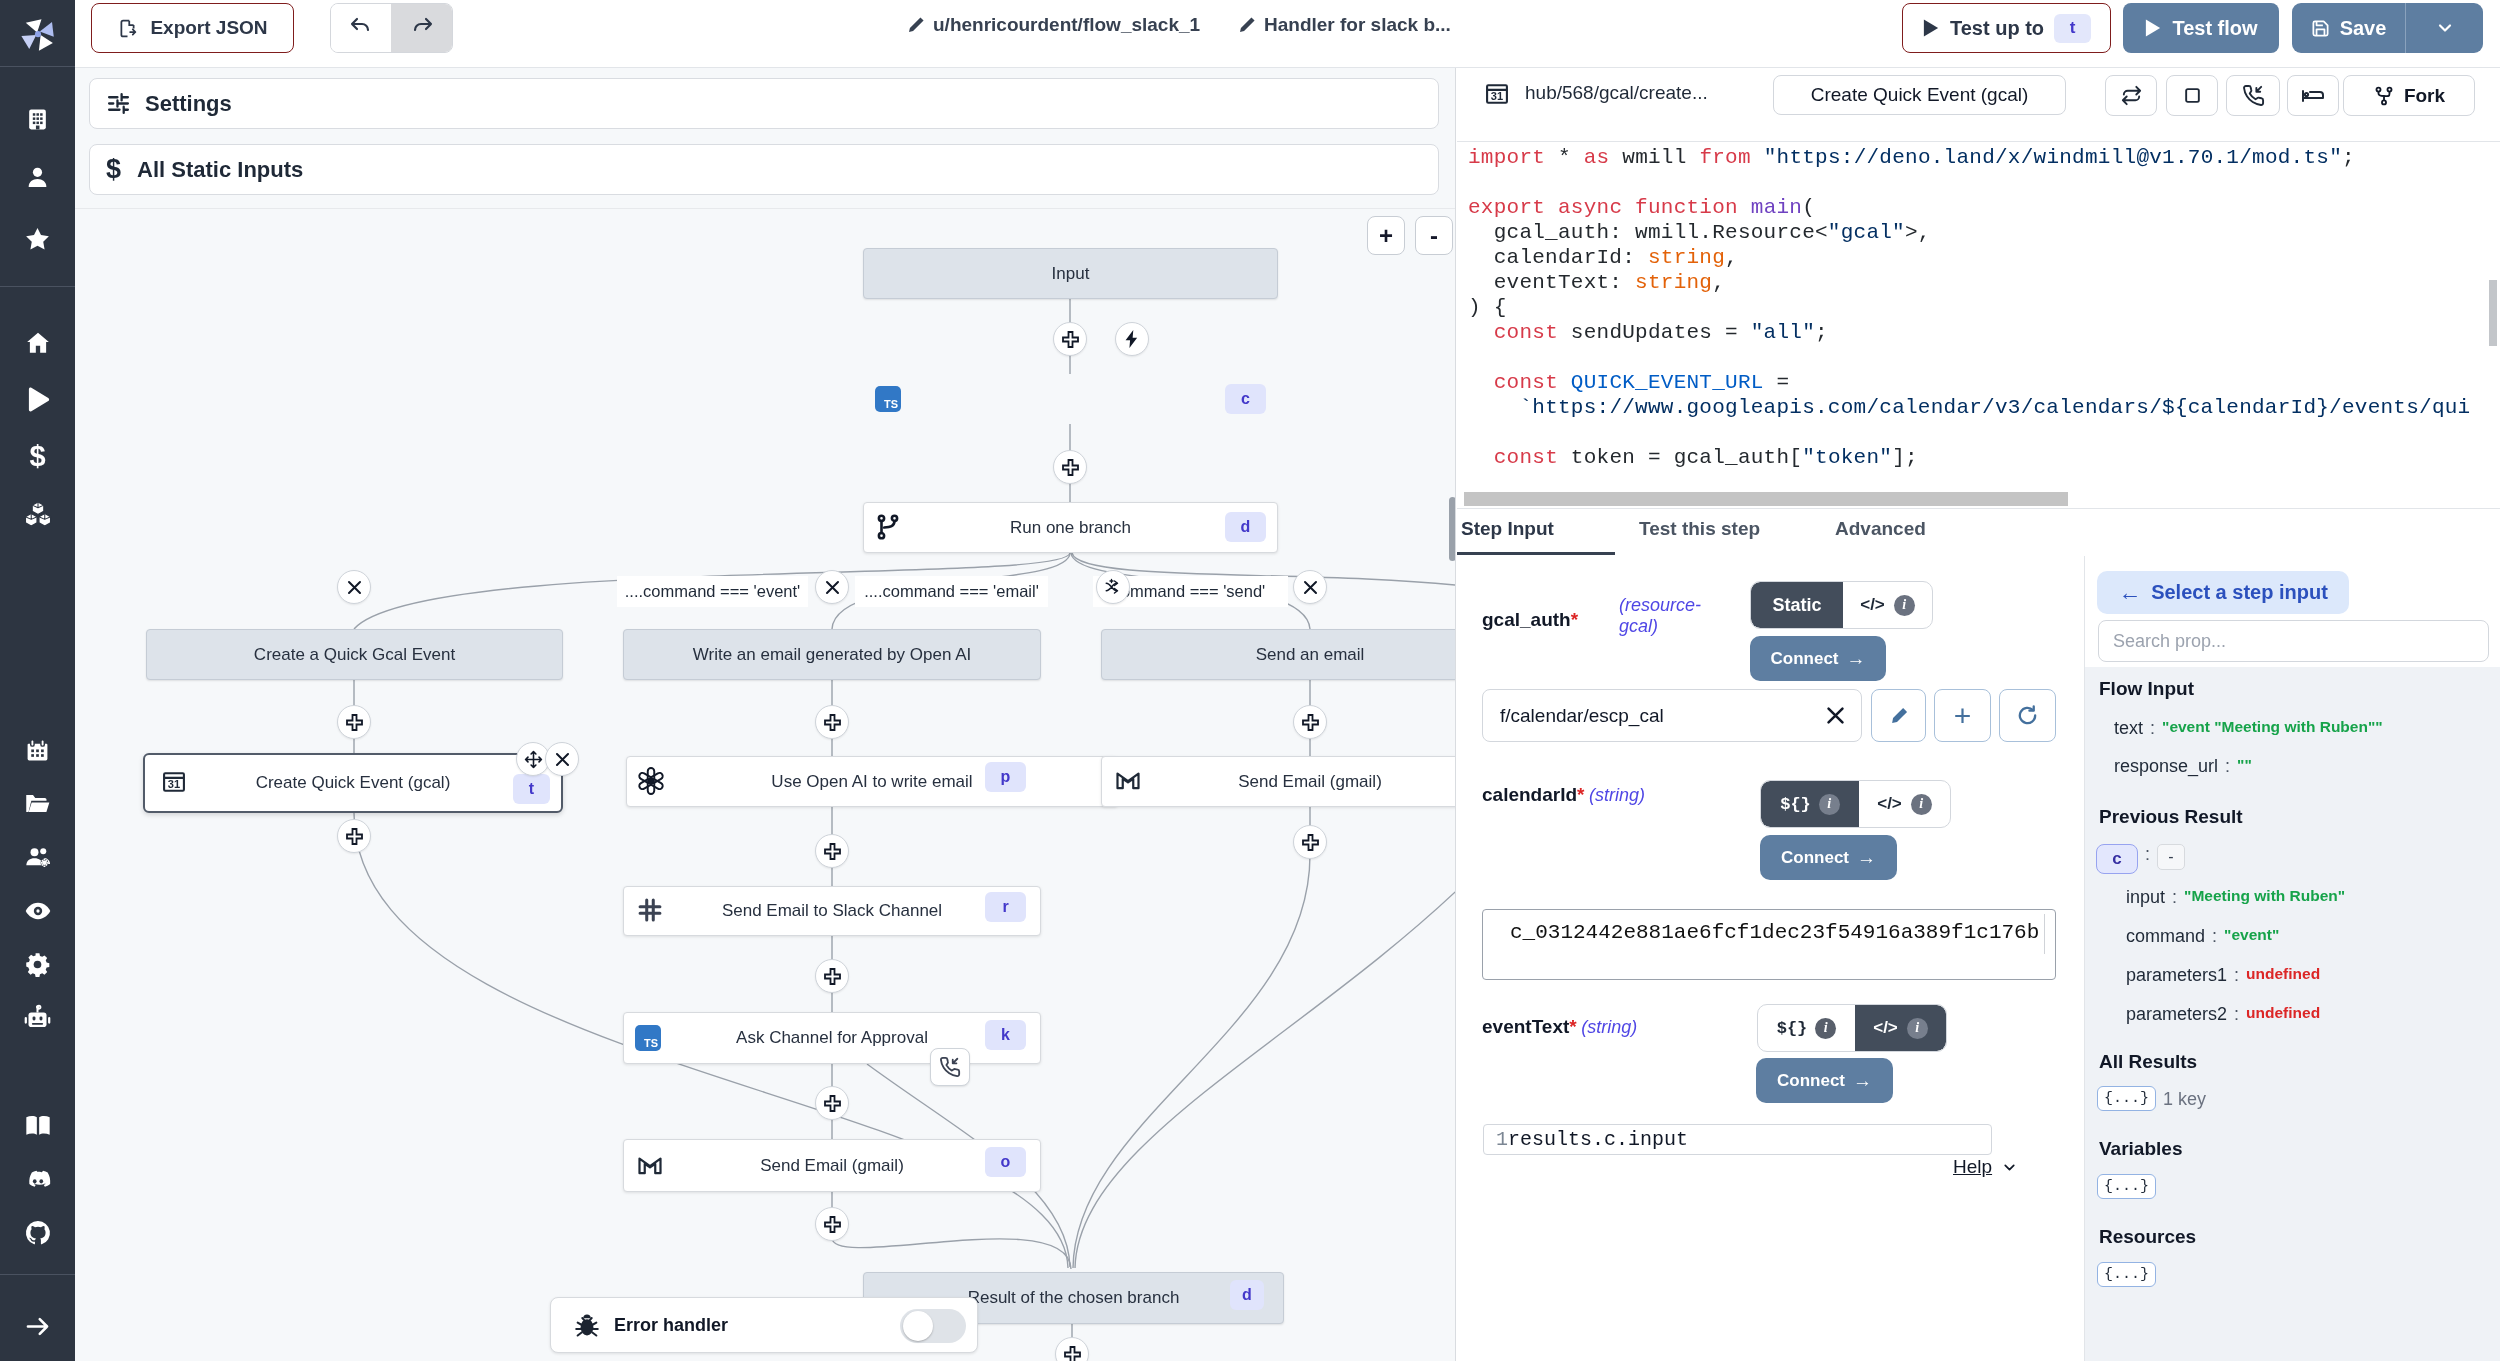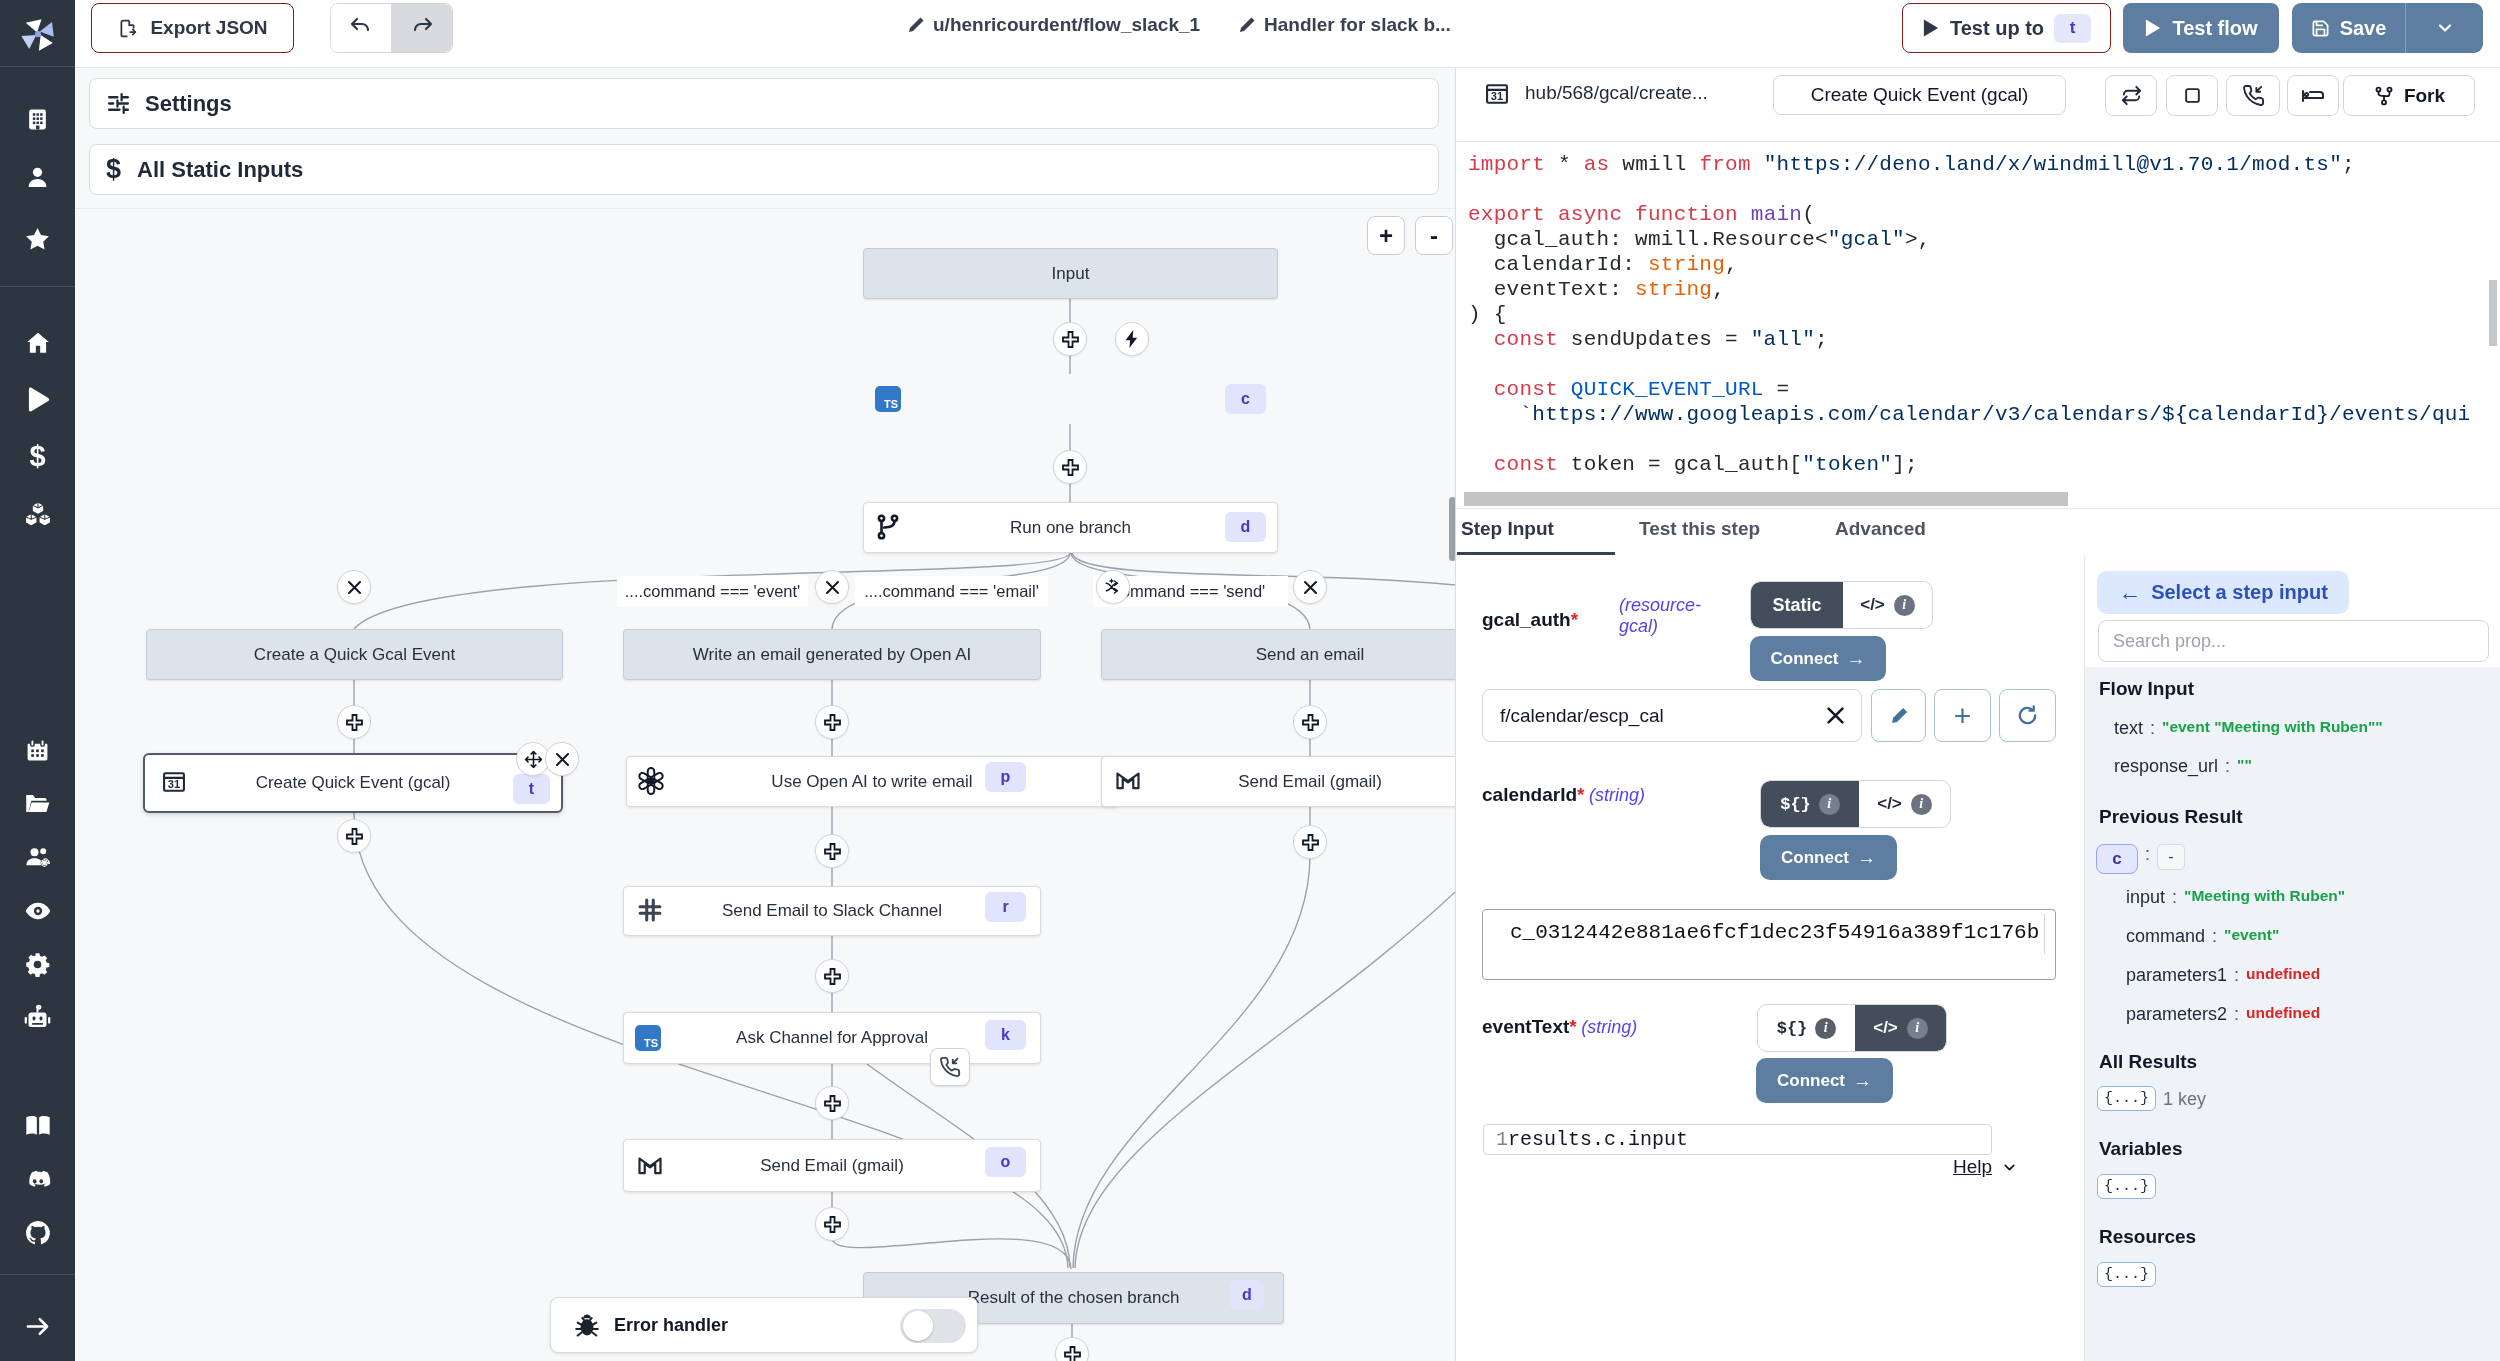--- a/index.html
+++ b/index.html
@@ -549,21 +549,21 @@
       <svg width="22" height="22" viewBox="0 0 24 24" fill="none" stroke="#111827" stroke-width="2">
           <circle cx="6" cy="5" r="2.2"></circle>
           <circle cx="18" cy="5" r="2.2"></circle>
           <circle cx="12" cy="19" r="2.2"></circle>
           <path d="M6 7.2v2C6 11 8 12 12 12s6 1 6-2.8v-2M12 12v4.8"></path>
         </svg>
       Fork
     </div>
   </div>
 
-  <pre class="mono abs" style="left:11px; top:84px; width:1030px; height:342px; overflow:hidden; font-size:21px; line-height:25px; letter-spacing:0.25px; color:#24292e;"><span class="ck">import</span> <span class="cp">*</span> <span class="ck">as</span> wmill <span class="ck">from</span> <span class="cs">"https://deno.land/x/windmill@v1.70.1/mod.ts"</span>;
+  <pre class="mono abs" style="left:11px; top:77px; width:1030px; height:342px; overflow:hidden; font-size:21px; line-height:25px; letter-spacing:0.25px; color:#24292e;"><span class="ck">import</span> <span class="cp">*</span> <span class="ck">as</span> wmill <span class="ck">from</span> <span class="cs">"https://deno.land/x/windmill@v1.70.1/mod.ts"</span>;
 
 <span class="ck">export</span> <span class="ck">async</span> <span class="ck">function</span> <span class="cf">main</span>(
   gcal_auth: wmill.Resource&lt;<span class="cs">"gcal"</span>&gt;,
   calendarId: <span class="ct">string</span>,
   eventText: <span class="ct">string</span>,
 ) {
   <span class="ck">const</span> sendUpdates = <span class="cs">"all"</span>;
 
   <span class="ck">const</span> <span class="cc">QUICK_EVENT_URL</span> =
     <span class="cs">`https://www.googleapis.com/calendar/v3/calendars/${calendarId}/events/qui</span>

